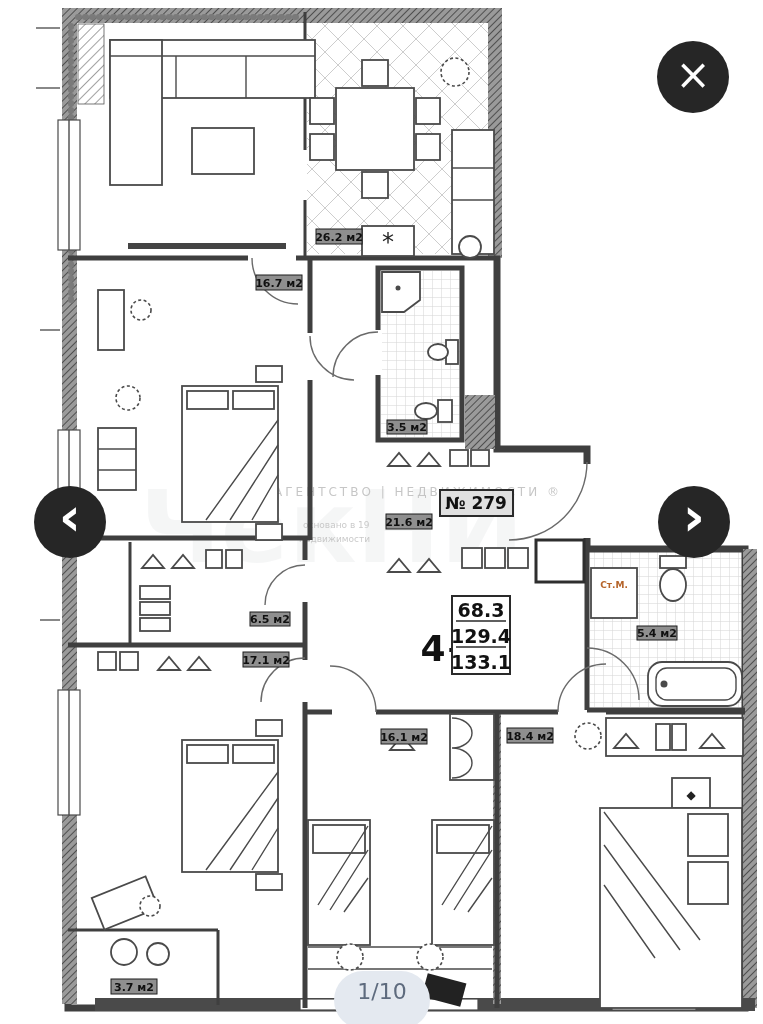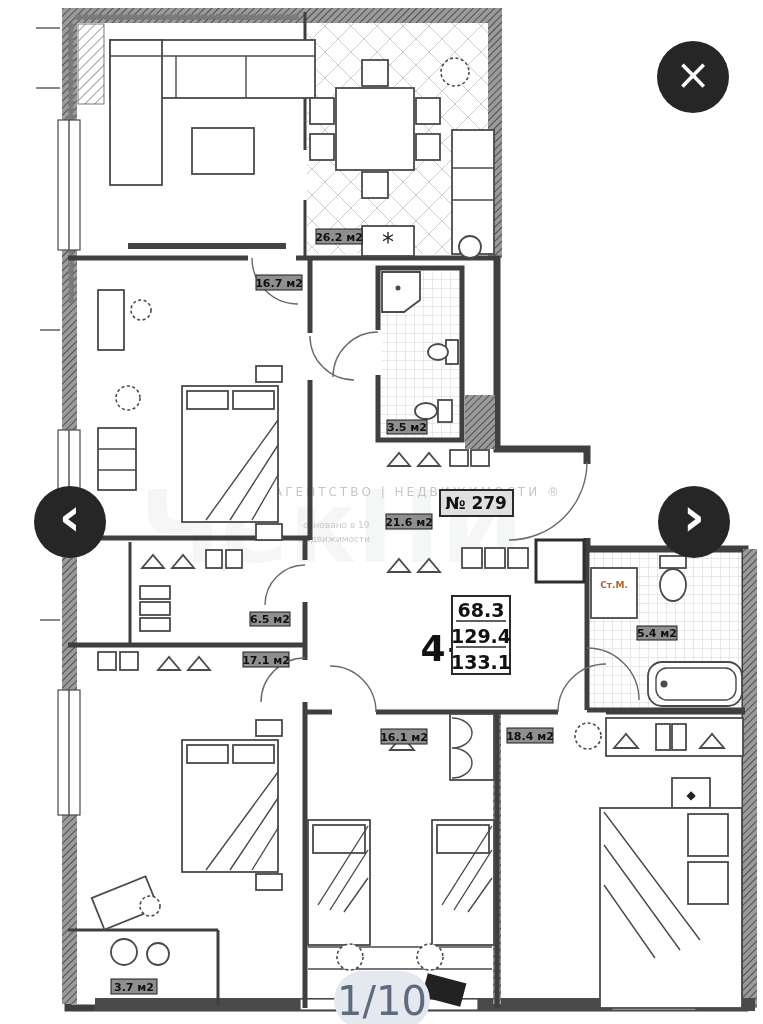--- a/index.html
+++ b/index.html
@@ -18,21 +18,21 @@
   #close-btn .glyph{font-size:42px;font-weight:400;margin-top:-4px;}
   #prev-btn{left:34px;top:486px;}
   #next-btn{left:658px;top:486px;}
   #prev-btn .glyph,#next-btn .glyph{font-size:54px;font-weight:bold;margin-top:-10px;}
   .counter-pill{
     position:absolute;left:334px;top:971px;width:96px;height:58px;
     background:#e4e9f0;border-radius:29px;display:flex;align-items:flex-start;
     justify-content:center;
   }
   .counter-pill span{
-    color:#5e6b7e;font-size:40px;line-height:1;margin-top:10px;
+    color:#5e6b7e;font-size:22px;line-height:1;margin-top:10px;
     font-family:"DejaVu Sans",sans-serif;
   }
   
   #plan{position:absolute;left:0;top:0;}
   .wall{stroke:#3f3f3f;fill:none;}
   .w7{stroke-width:7;} .w5{stroke-width:5;} .w3{stroke-width:3;}
   .furn{stroke:#4a4a4a;stroke-width:1.8;fill:#ffffff;}
   .furnline{stroke:#4a4a4a;stroke-width:1.4;fill:none;}
   .door{stroke:#6a6a6a;stroke-width:1.4;fill:none;}
   .albox{fill:#8f8f8f;stroke:#1d1d1d;stroke-width:1;}

